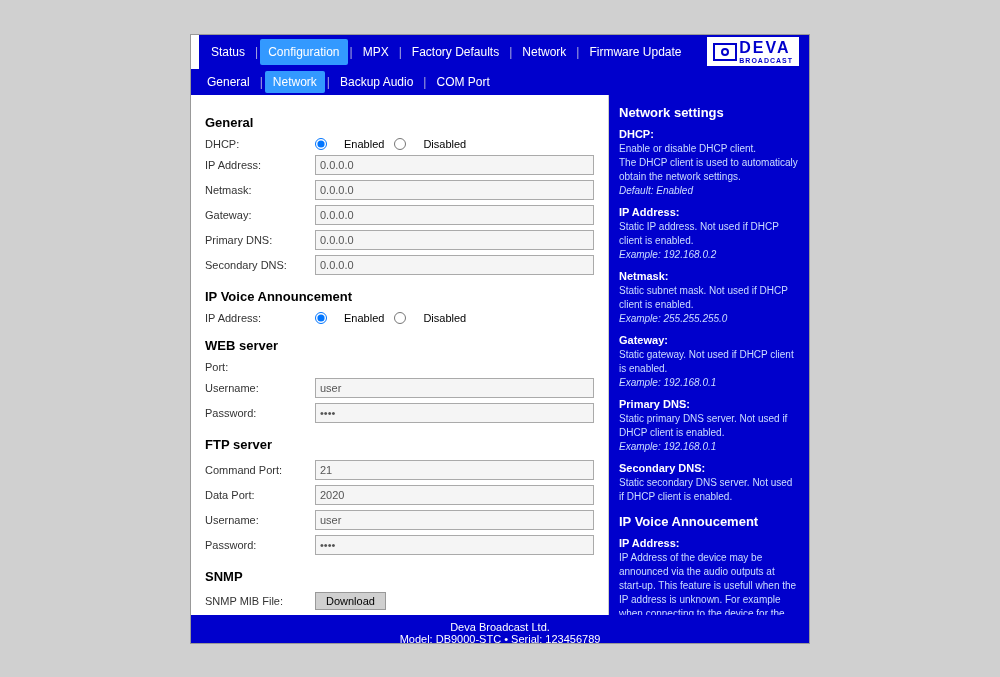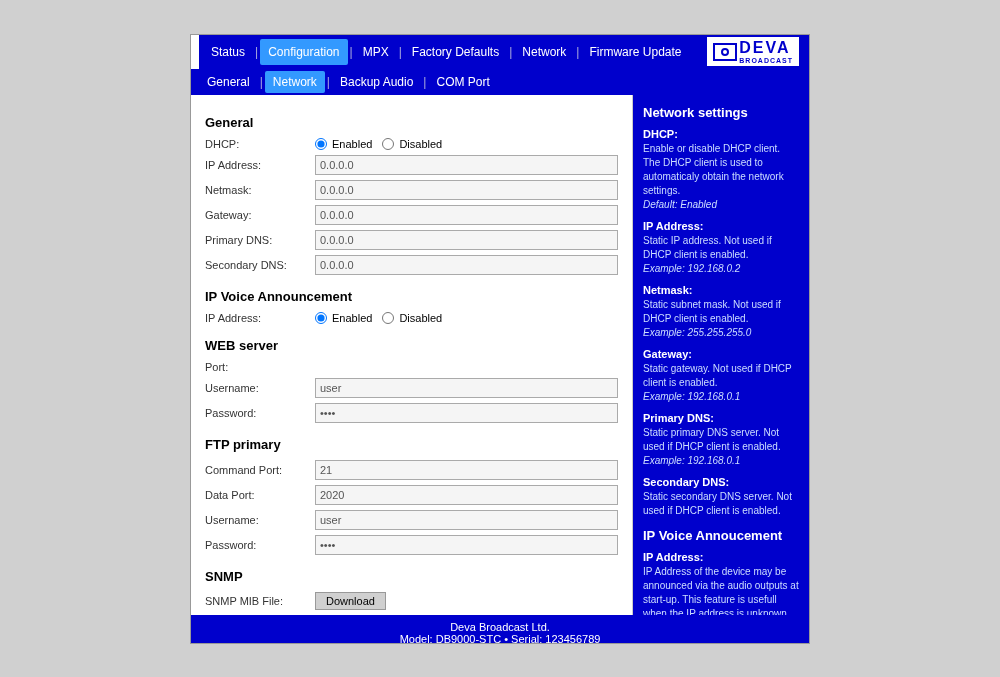--- a/index.html
+++ b/index.html
@@ -145,38 +145,38 @@
       height: 20px;
     }
     .radio-group {
       display: flex;
       align-items: center;
       gap: 10px;
     }
     .radio-item {
       display: flex;
       align-items: flex-end;
-      gap: 5px;
+      gap: 17px;
       font-size: 11px;
     }
     .radio-item input[type="radio"] {
       margin: 0;
       width: 12px;
       height: 12px;
     }
     .download-btn {
       background: #d0d0d0;
       border: 1px solid #999;
       padding: 2px 10px;
       font-size: 11px;
       cursor: pointer;
     }
     
     .right-panel {
-      width: 176px;
+      width: 200px;
       background: #0000cc;
       color: #fff;
       padding: 10px 10px;
       overflow-y: auto;
       font-size: 11px;
     }
     .right-panel::-webkit-scrollbar { width: 6px; }
     .right-panel::-webkit-scrollbar-track { background: #0000aa; }
     .right-panel::-webkit-scrollbar-thumb { background: #6666ff; }
     .help-section-title {
@@ -325,21 +325,21 @@
       </div>
       <div class="field-row">
         <div class="field-label">Username:</div>
         <input type="text" class="field-input" value="user" style="">
       </div>
       <div class="field-row">
         <div class="field-label">Password:</div>
         <input type="password" class="field-input" value="pass" style="">
       </div>
 
-      <div class="section-title" style="margin-top:14px;">FTP primary</div>
+      <div class="section-title" style="margin-top:14px;">FTP server</div>
 
       <div class="field-row">
         <div class="field-label">Command Port:</div>
         <input type="text" class="field-input" value="21" style="">
       </div>
       <div class="field-row">
         <div class="field-label">Data Port:</div>
         <input type="text" class="field-input" value="2020" style="">
       </div>
       <div class="field-row">

